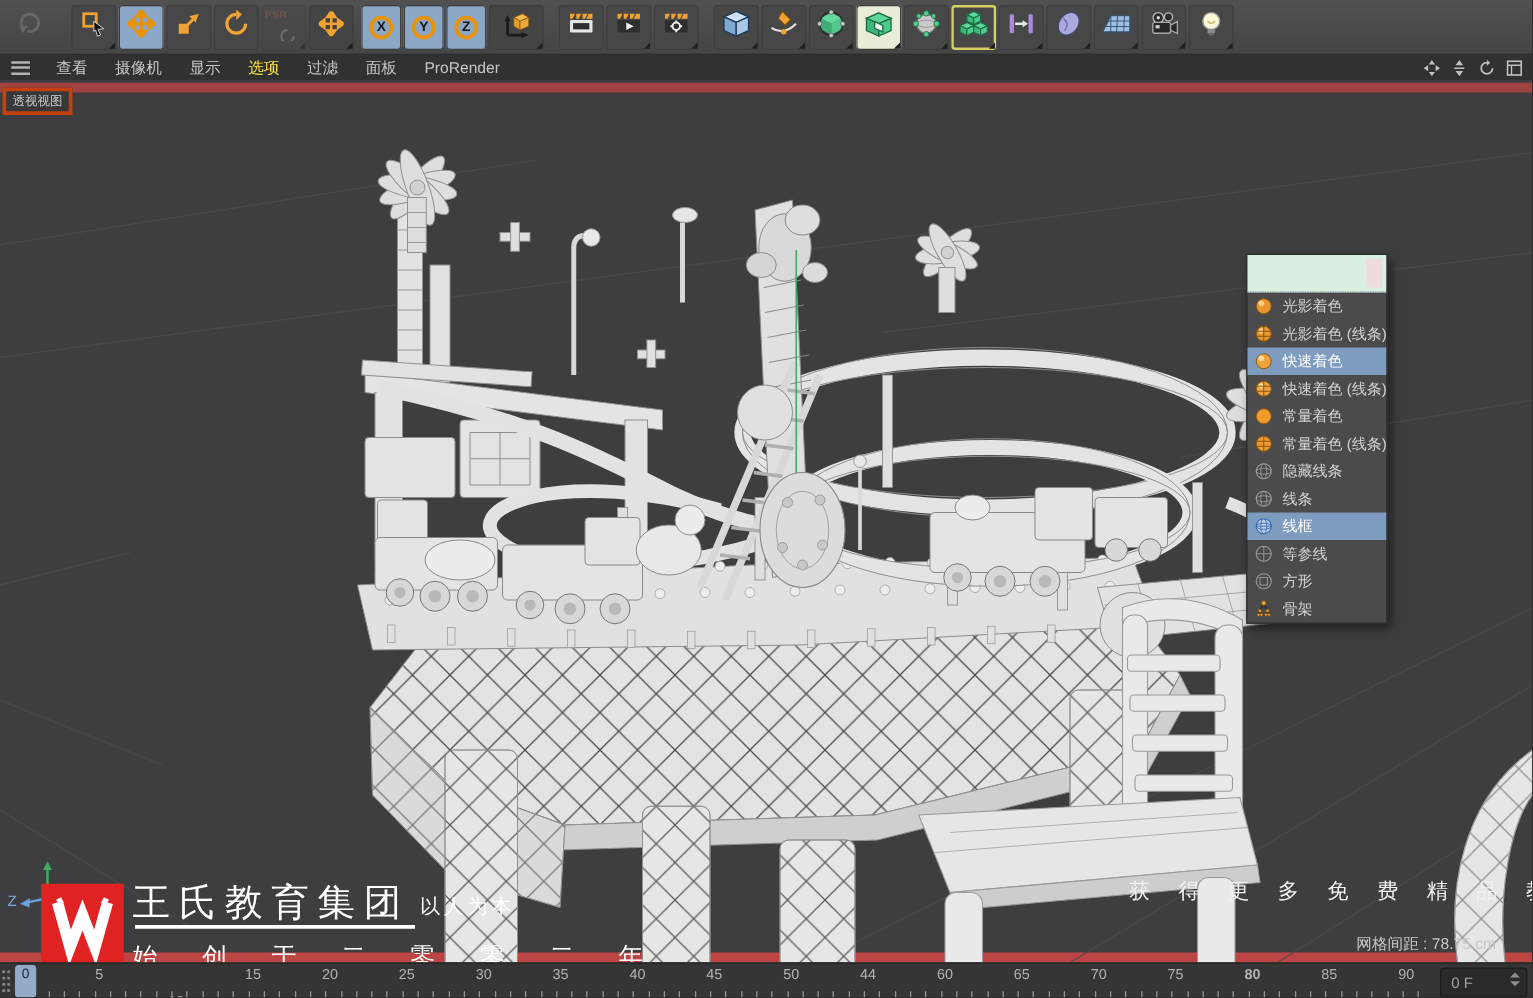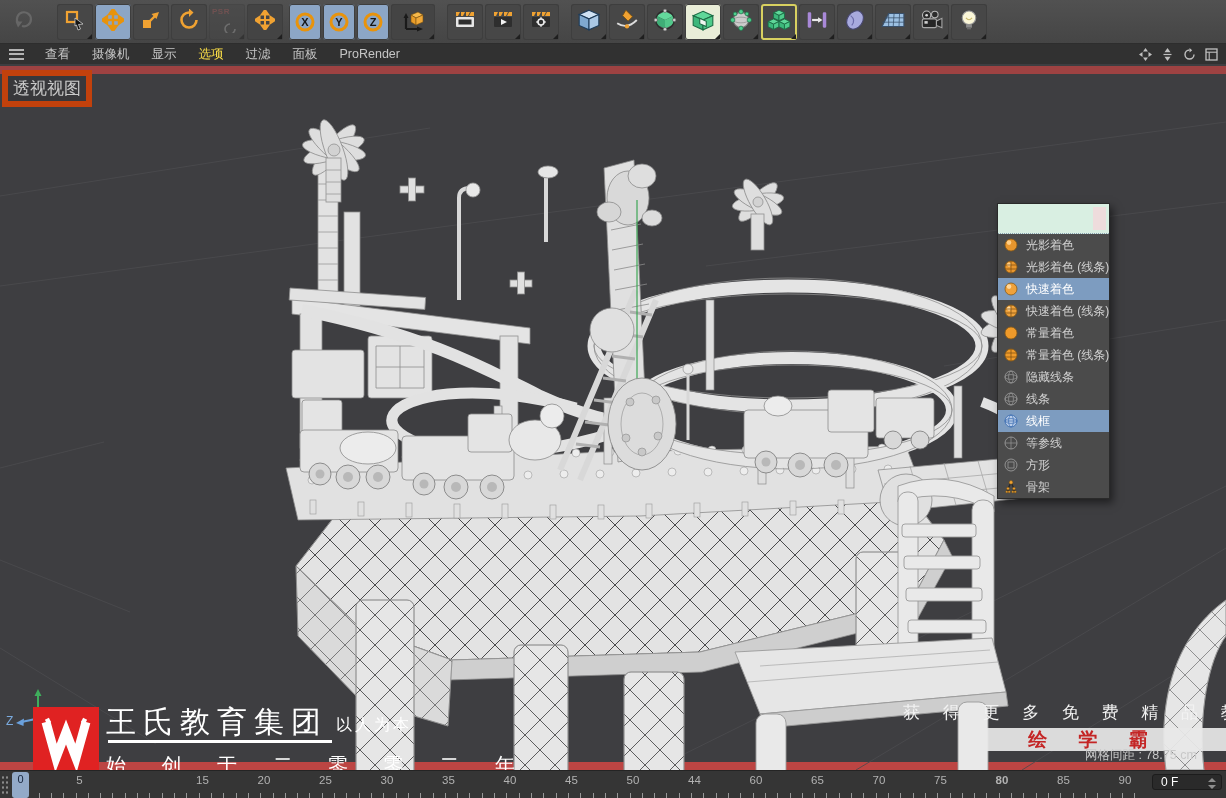--- a/index.html
+++ b/index.html
@@ -33,22 +33,22 @@
   .mb-item{padding:0 11px;cursor:default;white-space:nowrap;}
   .mb-item.active{color:#fde047;}
   .mb-nav{position:absolute;right:8px;top:4px;display:flex;gap:9px;}
   .mb-nav svg{display:block;}
 
   
   .viewport{position:absolute;top:66px;left:0;width:1226px;height:704px;background:#3e3e41;overflow:hidden;}
   .stripe{position:absolute;left:0;width:100%;}
   .stripe.top{top:0;height:8px;background:#9e4242;}
   .stripe.bottom{top:696px;height:11px;background:#bc4543;}
-  .vp-label{position:absolute;top:4px;left:2px;background:#38383b;border:6px solid #c2410c;
-    color:#c9c9c9;font-size:17px;padding:1px 5px;z-index:6;}
+  .vp-label{position:absolute;top:4px;left:2px;background:#38383b;border:3px solid #c2410c;
+    color:#c9c9c9;font-size:10px;padding:1px 5px;z-index:6;}
   .canvas-svg{position:absolute;top:0;left:0;z-index:1;}
 
   
   .shade-menu{position:absolute;left:997px;top:137px;width:113px;background:#4b4b4b;
     border:1px solid #2a2a2a;box-shadow:3px 4px 8px rgba(0,0,0,.5);z-index:8;
     font-size:12px;color:#d2d2d2;}
   .sm-head{height:30px;background:#d9efe2;border-bottom:1px dotted #88a0b0;position:relative;}
   .sm-close{position:absolute;right:3px;top:3px;width:13px;height:23px;background:#eedcdc;}
   .sm-item{height:22px;display:flex;align-items:center;padding-left:6px;gap:8px;white-space:nowrap;}
   .sm-item.hl{background:#7d9cc0;color:#fff;}
@@ -74,22 +74,22 @@
 
   
   .timeline{position:absolute;top:770px;left:0;width:100%;height:28px;background:#353535;
     border-top:1px solid #242424;z-index:9;}
   .tl-dots{position:absolute;left:1px;top:4px;width:7px;height:21px;
     background-image:radial-gradient(circle,#8a8a8a 1px,transparent 1.3px);background-size:4px 5px;}
   .rlabel{position:absolute;top:3px;width:30px;text-align:center;font-size:11.5px;color:#b2b2b2;}
   .tick{position:absolute;bottom:1px;width:1px;height:5px;background:#989898;}
   .playhead{position:absolute;left:12px;top:1px;width:17px;height:26px;background:#93aac8;
     border-radius:3px;color:#16243c;font-size:11px;text-align:center;line-height:15px;z-index:2;}
-  .frame-box{position:absolute;right:4px;top:3px;width:70px;height:16px;background:#2a2a2a;
-    border:1px solid #1c1c1c;border-radius:3px;color:#ffffff;font-size:12px;
+  .frame-box{position:absolute;right:4px;top:3px;width:70px;height:24px;background:#2a2a2a;
+    border:1px solid #1c1c1c;border-radius:3px;color:#a3a3a3;font-size:12px;
     display:flex;align-items:center;padding-left:8px;z-index:3;}
   .spin{position:absolute;right:5px;top:3px;display:flex;flex-direction:column;gap:3px;}
   .spin i{width:0;height:0;border-left:4px solid transparent;border-right:4px solid transparent;}
   .spin .up{border-bottom:4px solid #8d8d8d;}
   .spin .dn{border-top:4px solid #8d8d8d;}
 </style>
 </head>
 <body>
 
 <div class="app">
@@ -776,23 +776,20 @@
       <svg width="66" height="66" viewBox="0 0 66 66">
           <path d="M13,15 L23,51 L33,25 L43,51 L53,15" stroke="#fff" stroke-width="9" fill="none"></path>
           <path d="M13,15 L17,13 M53,15 L49,13" stroke="#fff" stroke-width="5"></path>
         </svg>
     </div>
     <div class="wm brand-title" style="position:absolute">王氏教育集团</div>
     <div class="wm brand-slogan" style="position:absolute">以人为本</div>
     <div class="brand-rule"></div>
     <div class="wm brand-line2" style="position:absolute">始 创 于 二 零 零 二 年</div>
     <div class="wm promo-line" style="position:absolute">获 得 更 多 免 费 精 品 教 程</div>
-    <div class="badge-bar">
-      <span class="badge-text">绘 学 霸</span>
-    </div>
     <div class="wm grid-space" style="position:absolute">网格间距 : 78.75 cm</div>
   </div>
 
   <div class="timeline">
     <div class="tl-dots"></div>
     <div style="position:absolute;left:0;top:0;width:1140px;height:28px;">
         <span class="rlabel" style="left: 3px;">0</span>
         <span class="rlabel" style="left: 64.5px;">5</span>
         <span class="rlabel" style="left: 126px; margin-top: 22px;">10</span>
         <span class="rlabel" style="left: 187.5px;">15</span>

